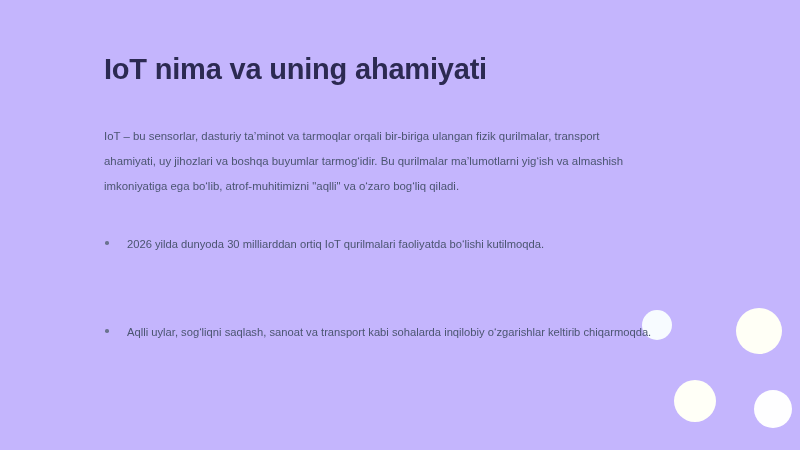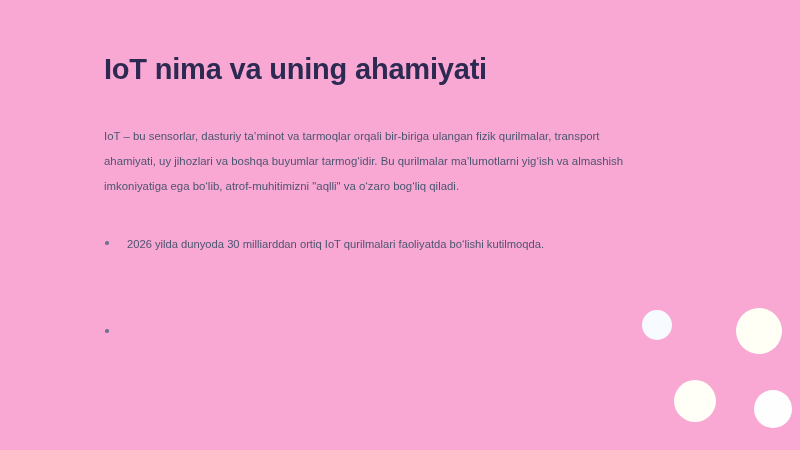--- a/index.html
+++ b/index.html
@@ -11,21 +11,21 @@
     height: 450px;
     background: #fffffe;
     font-family: "Liberation Sans", sans-serif;
     overflow: hidden;
     position: relative;
   }
 
   .slide {
     position: absolute;
     inset: 0;
-    background: #f9a8d4;
+    background: #c4b5fd;
   }
 
   
   .tint {
     position: absolute;
     border-radius: 50%;
     pointer-events: none;
   }
   .tint-a { right: 18px; bottom: 96px; width: 46px; height: 46px; background: #fffff6; }
   .tint-b { right: 84px; bottom: 28px; width: 42px; height: 42px; background: #fffff7; }
@@ -106,17 +106,18 @@
 
     <p class="paragraph">IoT – bu sensorlar, dasturiy ta’minot va tarmoqlar orqali bir-biriga ulangan fizik qurilmalar, transport ahamiyati, uy jihozlari va boshqa buyumlar tarmog‘idir. Bu qurilmalar ma’lumotlarni yig‘ish va almashish imkoniyatiga ega bo‘lib, atrof-muhitimizni "aqlli" va o‘zaro bog‘liq qiladi.</p>
 
     <ul class="bullets">
       <li class="bullet">
         <span class="bullet-dot"></span>
         <span>2026 yilda dunyoda 30 milliarddan ortiq IoT qurilmalari faoliyatda bo‘lishi kutilmoqda.</span>
       </li>
       <li class="bullet">
         <span class="bullet-dot"></span>
+        <span>Aqlli uylar, sog‘liqni saqlash, sanoat va transport kabi sohalarda inqilobiy o‘zgarishlar keltirib chiqarmoqda.</span>
       </li>
     </ul>
 
   </div>
 </div>
 
 </body></html>

